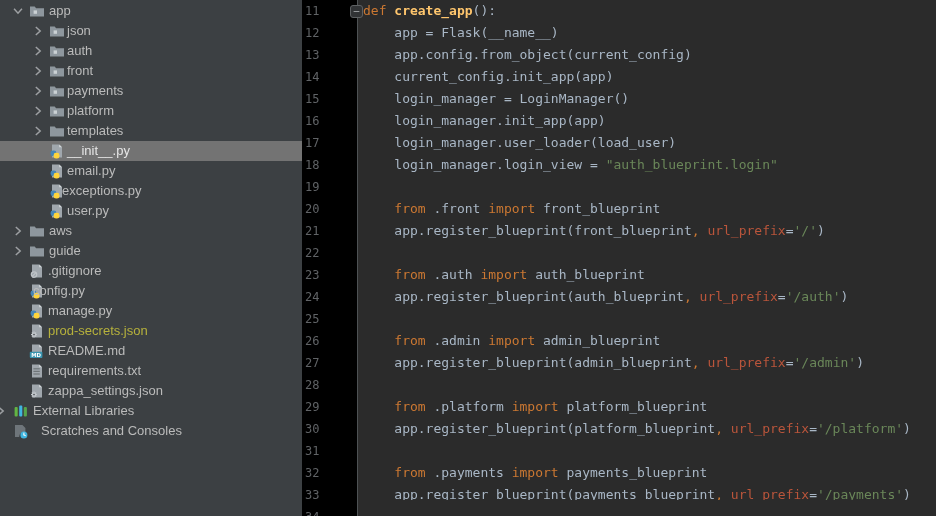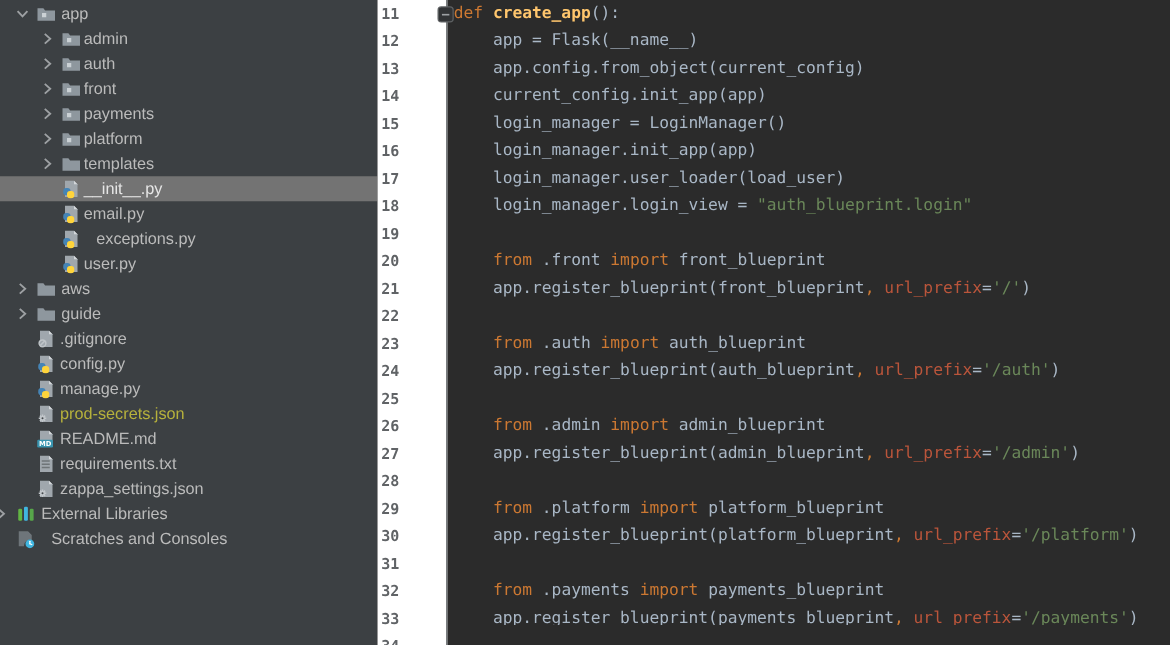--- a/index.html
+++ b/index.html
@@ -19,21 +19,21 @@
     white-space:nowrap; cursor:default;
   }
   .tree-row.selected { background:#737373; color:#E6E6E6; }
   .tree-row .chev { position:absolute; top:3px; width:14px; height:14px; }
   .tree-row .ticon { position:absolute; top:2px; width:16px; height:16px; }
   .tree-row .tlabel { position:absolute; top:0; }
   
   .editor { position:absolute; left:302px; top:0; right:0; bottom:0; background:#2B2B2B; }
   .gutter {
     position:absolute; left:0; top:0; width:56px; height:516px;
-    background:#ffffff; border-right:1px solid #4E5254;font-weight:bold;
+    background:#000000; border-right:1px solid #4E5254;
   }
   .gutter .ln {
     height:22px; line-height:22px; padding-left:3px;
     font-family:"DejaVu Sans Mono", monospace; font-size:12px; color:#606366;
   }
   .code-area { position:absolute; left:57px; top:0; right:0; height:500px; overflow:hidden; }
   .code-line {
     height:22px; line-height:22px; padding-left:4px;
     font-family:"DejaVu Sans Mono", monospace; font-size:13px;
     white-space:pre; color:#A9B7C6;
@@ -68,21 +68,21 @@
         <span class="tlabel" style="left:49px;">app</span>
       </div>
       <div class="tree-row">
         <svg class="chev" style="left:31px" viewBox="0 0 16 16" width="14" height="14">
           <polyline points="5.5,3.5 10.5,8 5.5,12.5" fill="none" stroke="#9DA0A3" stroke-width="1.7"></polyline>
         </svg>
         <svg style="left:49px" class="ticon" viewBox="0 0 16 16" width="16" height="16">
           <path d="M1 13.5V3.6h4.7l1.4 1.7H15v8.2z" fill="#8E979E"></path>
           <rect x="4.6" y="7.4" width="3.4" height="3.4" fill="#CBD1D5"></rect>
         </svg>
-        <span class="tlabel" style="left:67px;">admin</span>
+        <span class="tlabel" style="left:67px;">json</span>
       </div>
       <div class="tree-row">
         <svg class="chev" style="left:31px" viewBox="0 0 16 16" width="14" height="14">
           <polyline points="5.5,3.5 10.5,8 5.5,12.5" fill="none" stroke="#9DA0A3" stroke-width="1.7"></polyline>
         </svg>
         <svg style="left:49px" class="ticon" viewBox="0 0 16 16" width="16" height="16">
           <path d="M1 13.5V3.6h4.7l1.4 1.7H15v8.2z" fill="#8E979E"></path>
           <rect x="4.6" y="7.4" width="3.4" height="3.4" fill="#CBD1D5"></rect>
         </svg>
         <span class="tlabel" style="left:67px;">auth</span>
@@ -144,21 +144,21 @@
         </svg>
         <span class="tlabel" style="left:67px;">email.py</span>
       </div>
       <div class="tree-row">
         <svg style="left:49px" class="ticon" viewBox="0 0 16 16" width="16" height="16">
           <path d="M3 1.5h7.2L13 4.3v10.2H3z" fill="#A0A7AD"></path>
           <path d="M10.2 1.5L13 4.3h-2.8z" fill="#D4D8DB"></path>
           <rect x="1.6" y="7.4" width="5.8" height="5.8" rx="2.4" fill="#4584B6"></rect>
           <rect x="4.6" y="9.8" width="5.8" height="5.8" rx="2.4" fill="#FFD43B"></rect>
         </svg>
-        <span class="tlabel" style="left:77px;">exceptions.py</span>
+        <span class="tlabel" style="left:62px;">exceptions.py</span>
       </div>
       <div class="tree-row">
         <svg style="left:49px" class="ticon" viewBox="0 0 16 16" width="16" height="16">
           <path d="M3 1.5h7.2L13 4.3v10.2H3z" fill="#A0A7AD"></path>
           <path d="M10.2 1.5L13 4.3h-2.8z" fill="#D4D8DB"></path>
           <rect x="1.6" y="7.4" width="5.8" height="5.8" rx="2.4" fill="#4584B6"></rect>
           <rect x="4.6" y="9.8" width="5.8" height="5.8" rx="2.4" fill="#FFD43B"></rect>
         </svg>
         <span class="tlabel" style="left:67px;">user.py</span>
       </div>
@@ -189,21 +189,21 @@
         </svg>
         <span class="tlabel" style="left:48px;">.gitignore</span>
       </div>
       <div class="tree-row">
         <svg style="left:29px" class="ticon" viewBox="0 0 16 16" width="16" height="16">
           <path d="M3 1.5h7.2L13 4.3v10.2H3z" fill="#A0A7AD"></path>
           <path d="M10.2 1.5L13 4.3h-2.8z" fill="#D4D8DB"></path>
           <rect x="1.6" y="7.4" width="5.8" height="5.8" rx="2.4" fill="#4584B6"></rect>
           <rect x="4.6" y="9.8" width="5.8" height="5.8" rx="2.4" fill="#FFD43B"></rect>
         </svg>
-        <span class="tlabel" style="left:48px;">config.py</span>
+        <span class="tlabel" style="left:33px;">config.py</span>
       </div>
       <div class="tree-row">
         <svg style="left:29px" class="ticon" viewBox="0 0 16 16" width="16" height="16">
           <path d="M3 1.5h7.2L13 4.3v10.2H3z" fill="#A0A7AD"></path>
           <path d="M10.2 1.5L13 4.3h-2.8z" fill="#D4D8DB"></path>
           <rect x="1.6" y="7.4" width="5.8" height="5.8" rx="2.4" fill="#4584B6"></rect>
           <rect x="4.6" y="9.8" width="5.8" height="5.8" rx="2.4" fill="#FFD43B"></rect>
         </svg>
         <span class="tlabel" style="left:48px;">manage.py</span>
       </div>

